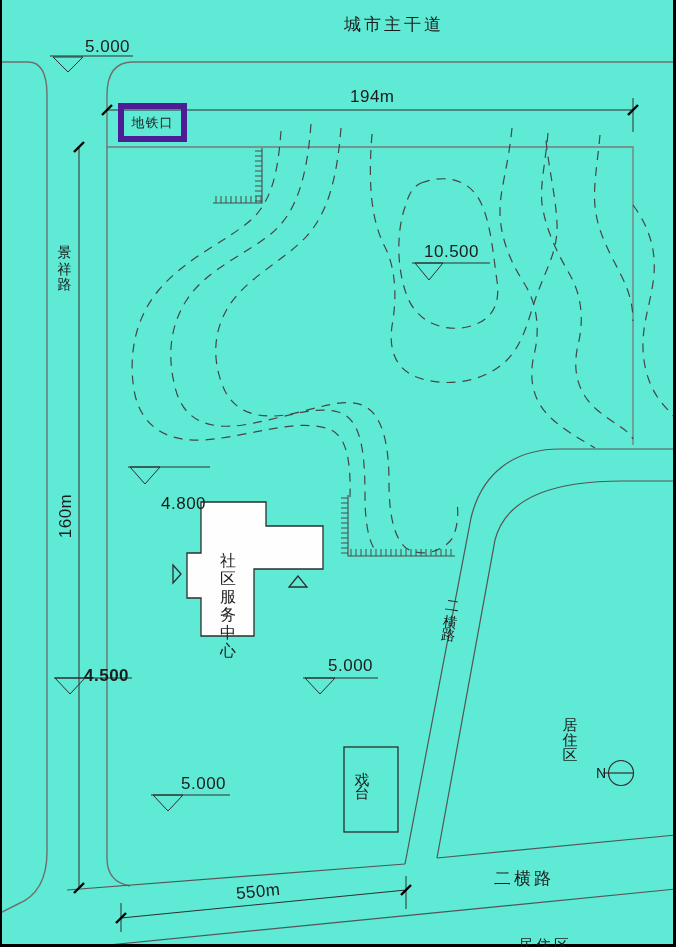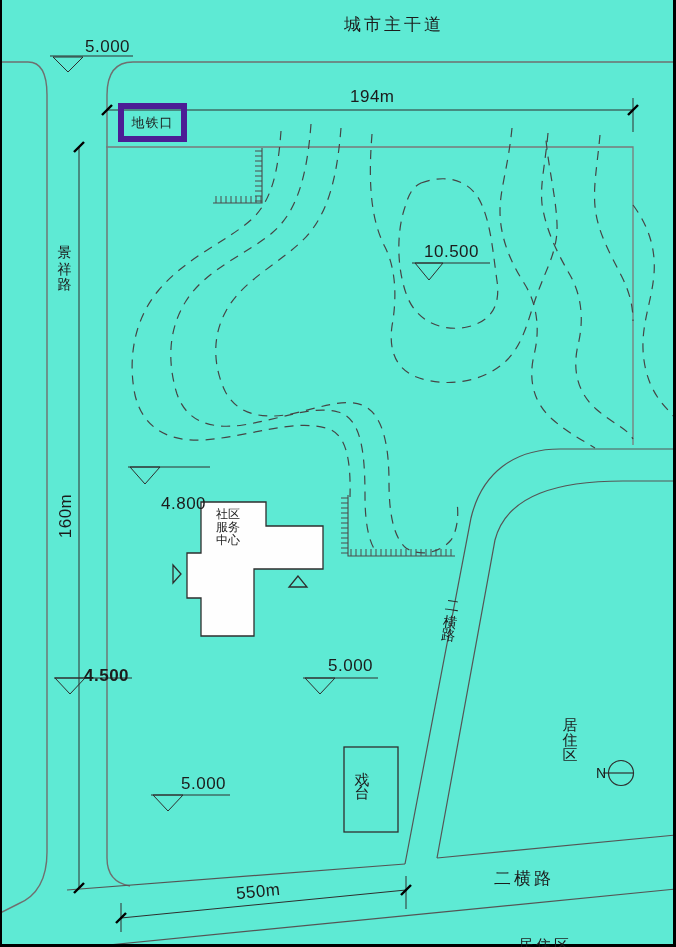--- a/index.html
+++ b/index.html
@@ -192,21 +192,21 @@
   </div>
 
   <div class="lbl vtext" style="left:56px;top:234px;font-size:14px;letter-spacing:16px;">景祥路</div>
 
   <div class="lbl num rot" style="left:41px;top:506px;width:50px;text-align:center;transform:rotate(-90deg);">160m</div>
 
   <div class="lbl num" style="left:424px;top:242px;">10.500</div>
 
   <div class="lbl num" style="left:161px;top:461px;margin-top:33px;">4.800</div>
 
-  <div class="lbl wrapblock" style="left:214px;top:508px;width:28px;font-size:12px;line-height:13px;">社区服务中心</div>
+  <div class="lbl wrapblock" style="left:214px;top:552px;width:28px;font-size:16px;line-height:18px;">社区服务中心</div>
 
   <div class="lbl num" style="left:84px;top:666px;font-weight:bold;">4.500</div>
 
   <div class="lbl num" style="left:328px;top:656px;">5.000</div>
 
   <div class="lbl num" style="left:181px;top:774px;">5.000</div>
 
   <div class="lbl vtext" style="left:352px;top:760px;font-size:15px;letter-spacing:13px;">戏台</div>
 
   <div class="lbl vtext rot" style="left:446px;top:591px;font-size:14px;letter-spacing:13px;transform:rotate(8deg);transform-origin:top center;">二横路</div>

